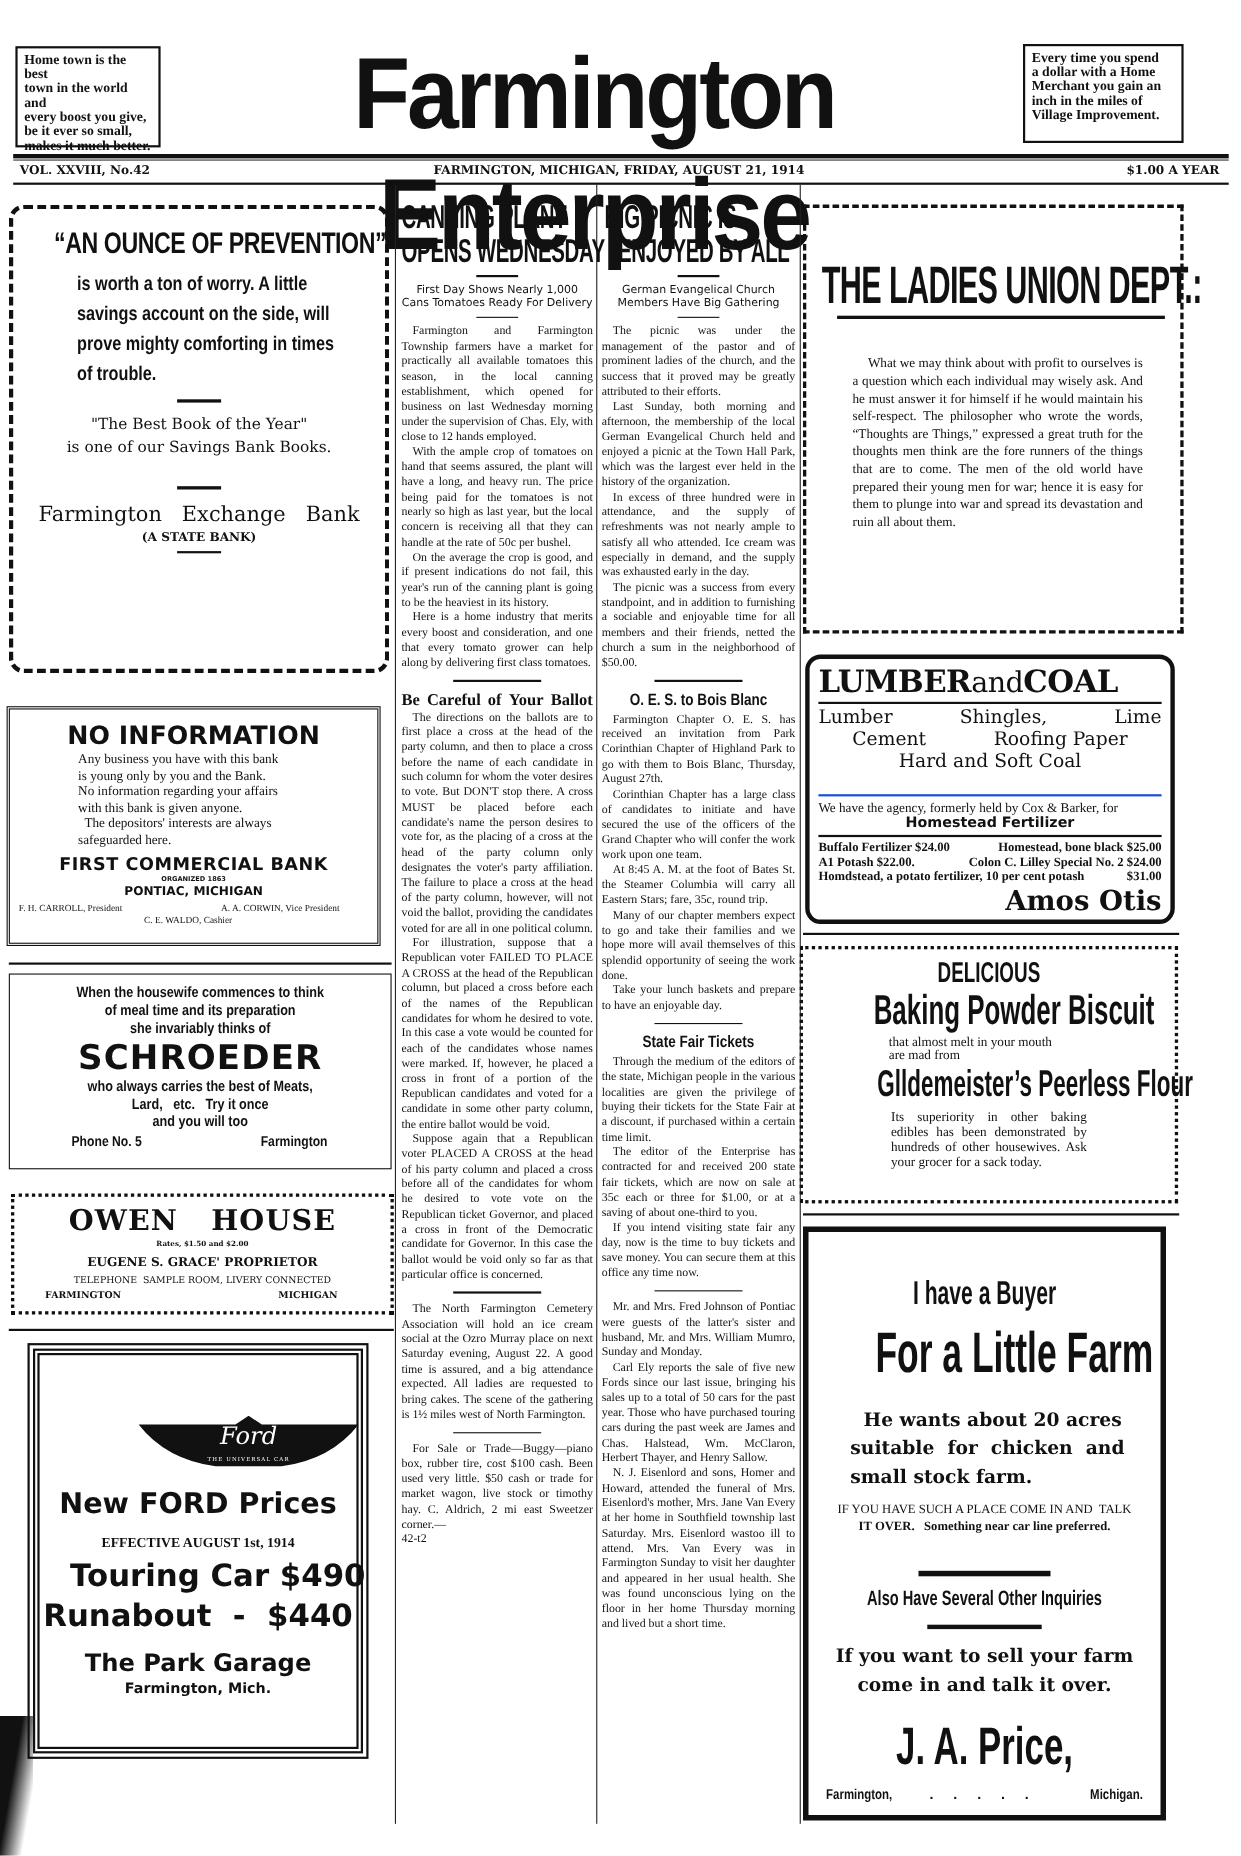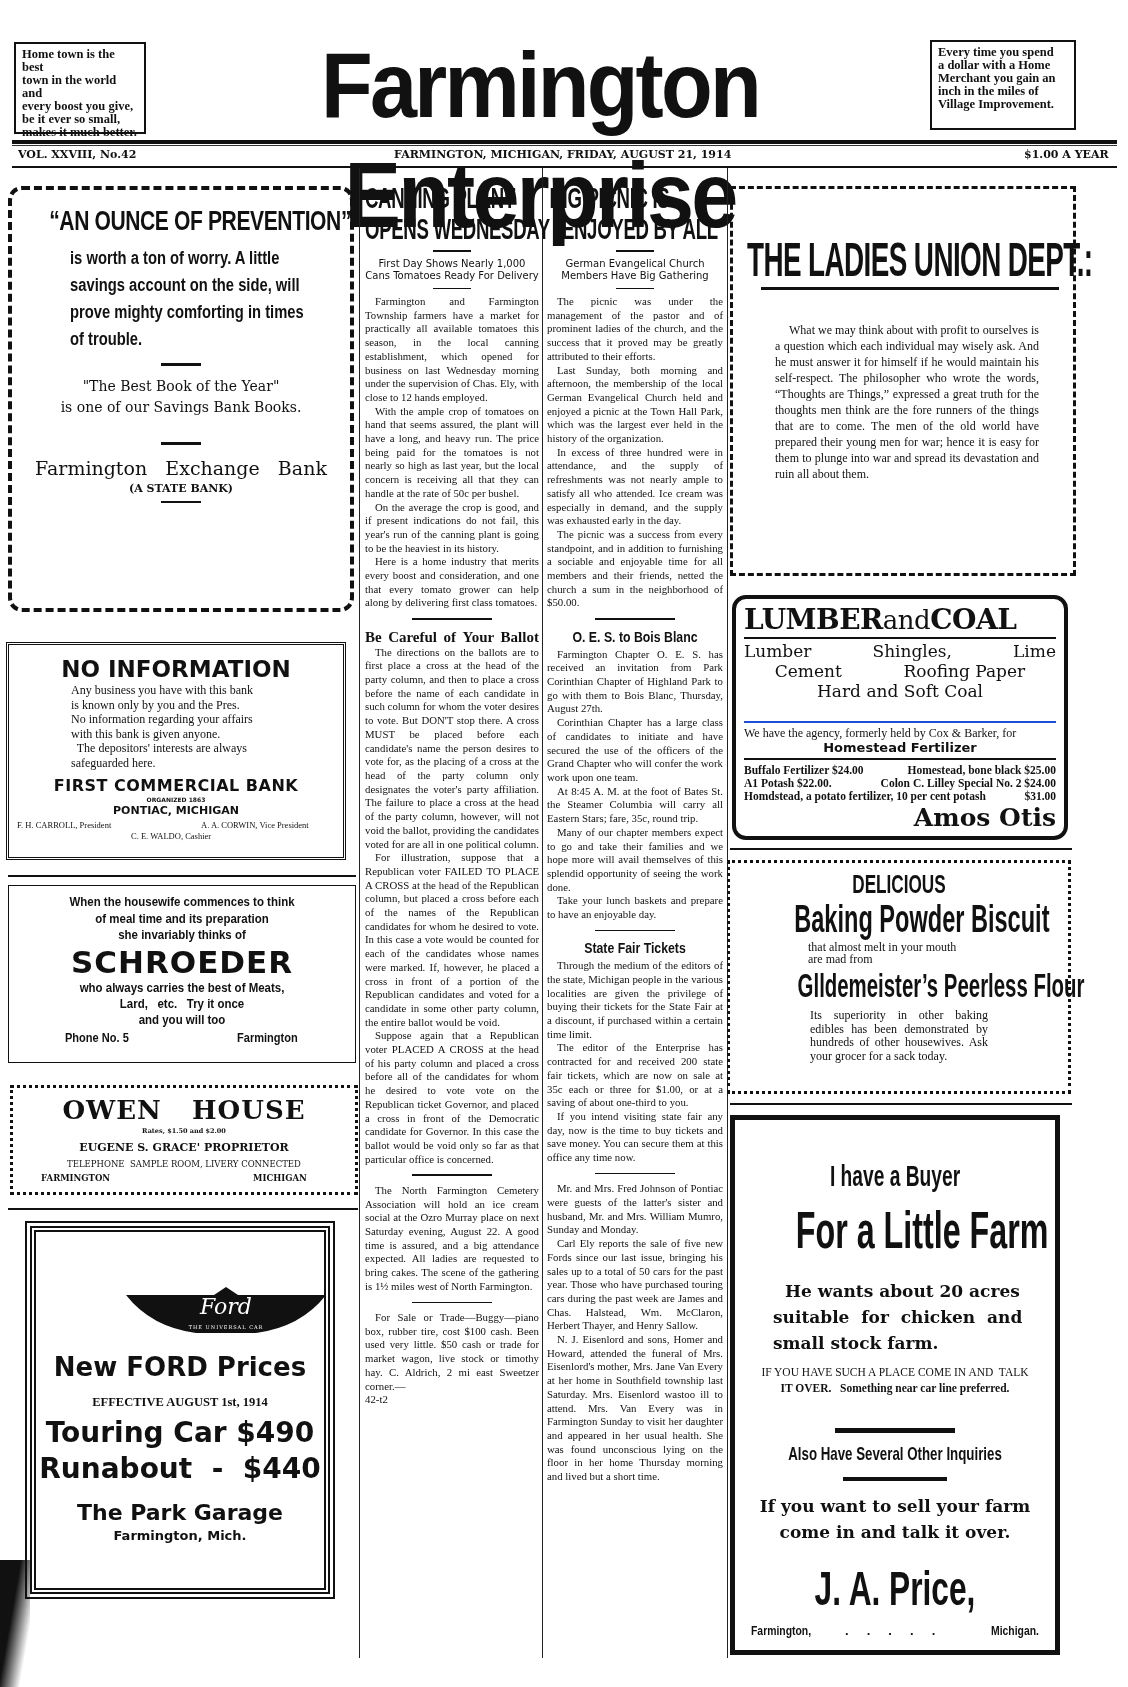--- a/index.html
+++ b/index.html
@@ -114,21 +114,21 @@
   <div class="small-rule" style="margin-top:24px"></div>
   <div class="center" style="font-family:'DejaVu Serif',serif; font-size:19px; line-height:26px; margin-top:8px; white-space:pre">Farmington   Exchange   Bank</div>
   <div class="center" style="font-family:'DejaVu Serif',serif; font-weight:bold; font-size:11px; line-height:16px">(A STATE BANK)</div>
   <div class="small-rule" style="margin:4px auto 6px; height:2px"></div>
 </div>
 
 <div class="box box-double" style="left:6px; top:642px; width:340px; height:218px">
   <div class="center heavy-sans" style="font-size:23px; line-height:28px; margin-top:10px">NO INFORMATION</div>
   <div style="margin-left:62px; font-family:'Liberation Serif',serif; font-size:12px; line-height:14.5px">
     <div>Any business you have with this bank</div>
-    <div>is known only by you and the Pres.</div>
+    <div>is young only by you and the Bank.</div>
     <div>No information regarding your affairs</div>
     <div>with this bank is given anyone.</div>
     <div style="white-space:pre">  The depositors' interests are always</div>
     <div>safeguarded here.</div>
   </div>
   <div class="center heavy-sans" style="font-size:16px; line-height:20px; margin-top:6px; letter-spacing:0.5px">FIRST COMMERCIAL BANK</div>
   <div class="center heavy-sans" style="font-size:6px; line-height:8px">ORGANIZED 1863</div>
   <div class="center heavy-sans" style="font-size:11px; line-height:14px">PONTIAC, MICHIGAN</div>
   <div style="position:relative; height:24px; font-family:'Liberation Serif',serif; font-size:8.5px; line-height:11px">
     <span style="position:absolute; left:8px; top:2px">F. H. CARROLL, President</span>
@@ -169,21 +169,21 @@
 <div class="abs" style="left:8px; top:1208px; width:350px; height:2px; background:#111"></div>
 
 <div class="abs" style="left:30px; top:1226px; width:300px; height:368px; border:6px double #111; outline:2px solid #111; outline-offset:3px">
   <svg class="ford-logo" viewBox="0 0 200 50">
     <path d="M0 8 L88 8 L100 0 L112 8 L200 8 Q175 40 130 46 L70 46 Q25 40 0 8 Z" fill="#111"></path>
   </svg>
   <div class="abs center" style="left:90px; top:62px; width:200px; font-family:'DejaVu Serif',serif; font-style:italic; font-size:22px; color:#fff">Ford</div>
   <div class="abs center" style="left:90px; top:92px; width:200px; font-family:'DejaVu Serif',serif; font-size:5px; color:#fff; letter-spacing:1px">THE UNIVERSAL CAR</div>
   <div class="abs center ford-text" style="left:0; top:120px; width:288px; font-size:26px">New FORD  Prices</div>
   <div class="abs center" style="left:0; top:163px; width:288px; font-family:'Liberation Serif',serif; font-weight:bold; font-size:12.5px">EFFECTIVE AUGUST 1st, 1914</div>
-  <div class="abs center ford-text" style="left:0; top:184px; width:288px; font-size:28px">Touring Car $490</div>
+  <div class="abs center ford-text" style="left:0; top:184px; width:324px; font-size:28px">Touring Car $490</div>
   <div class="abs center ford-text" style="left:0; top:220px; width:288px; font-size:28px; white-space:pre">Runabout  -  $440</div>
   <div class="abs center ford-text" style="left:0; top:268px; width:288px; font-size:22px">The Park Garage</div>
   <div class="abs center ford-text" style="left:0; top:296px; width:288px; font-size:13px">Farmington, Mich.</div>
 </div>
 
 <div class="col" style="left:365px; top:182px; width:174px">
   <div class="head-cond">CANNING PLANT</div>
   <div class="head-cond">OPENS WEDNESDAY</div>
   <div class="divider"></div>
   <div class="deck">First Day Shows Nearly 1,000 Cans Tomatoes Ready For Delivery</div>

